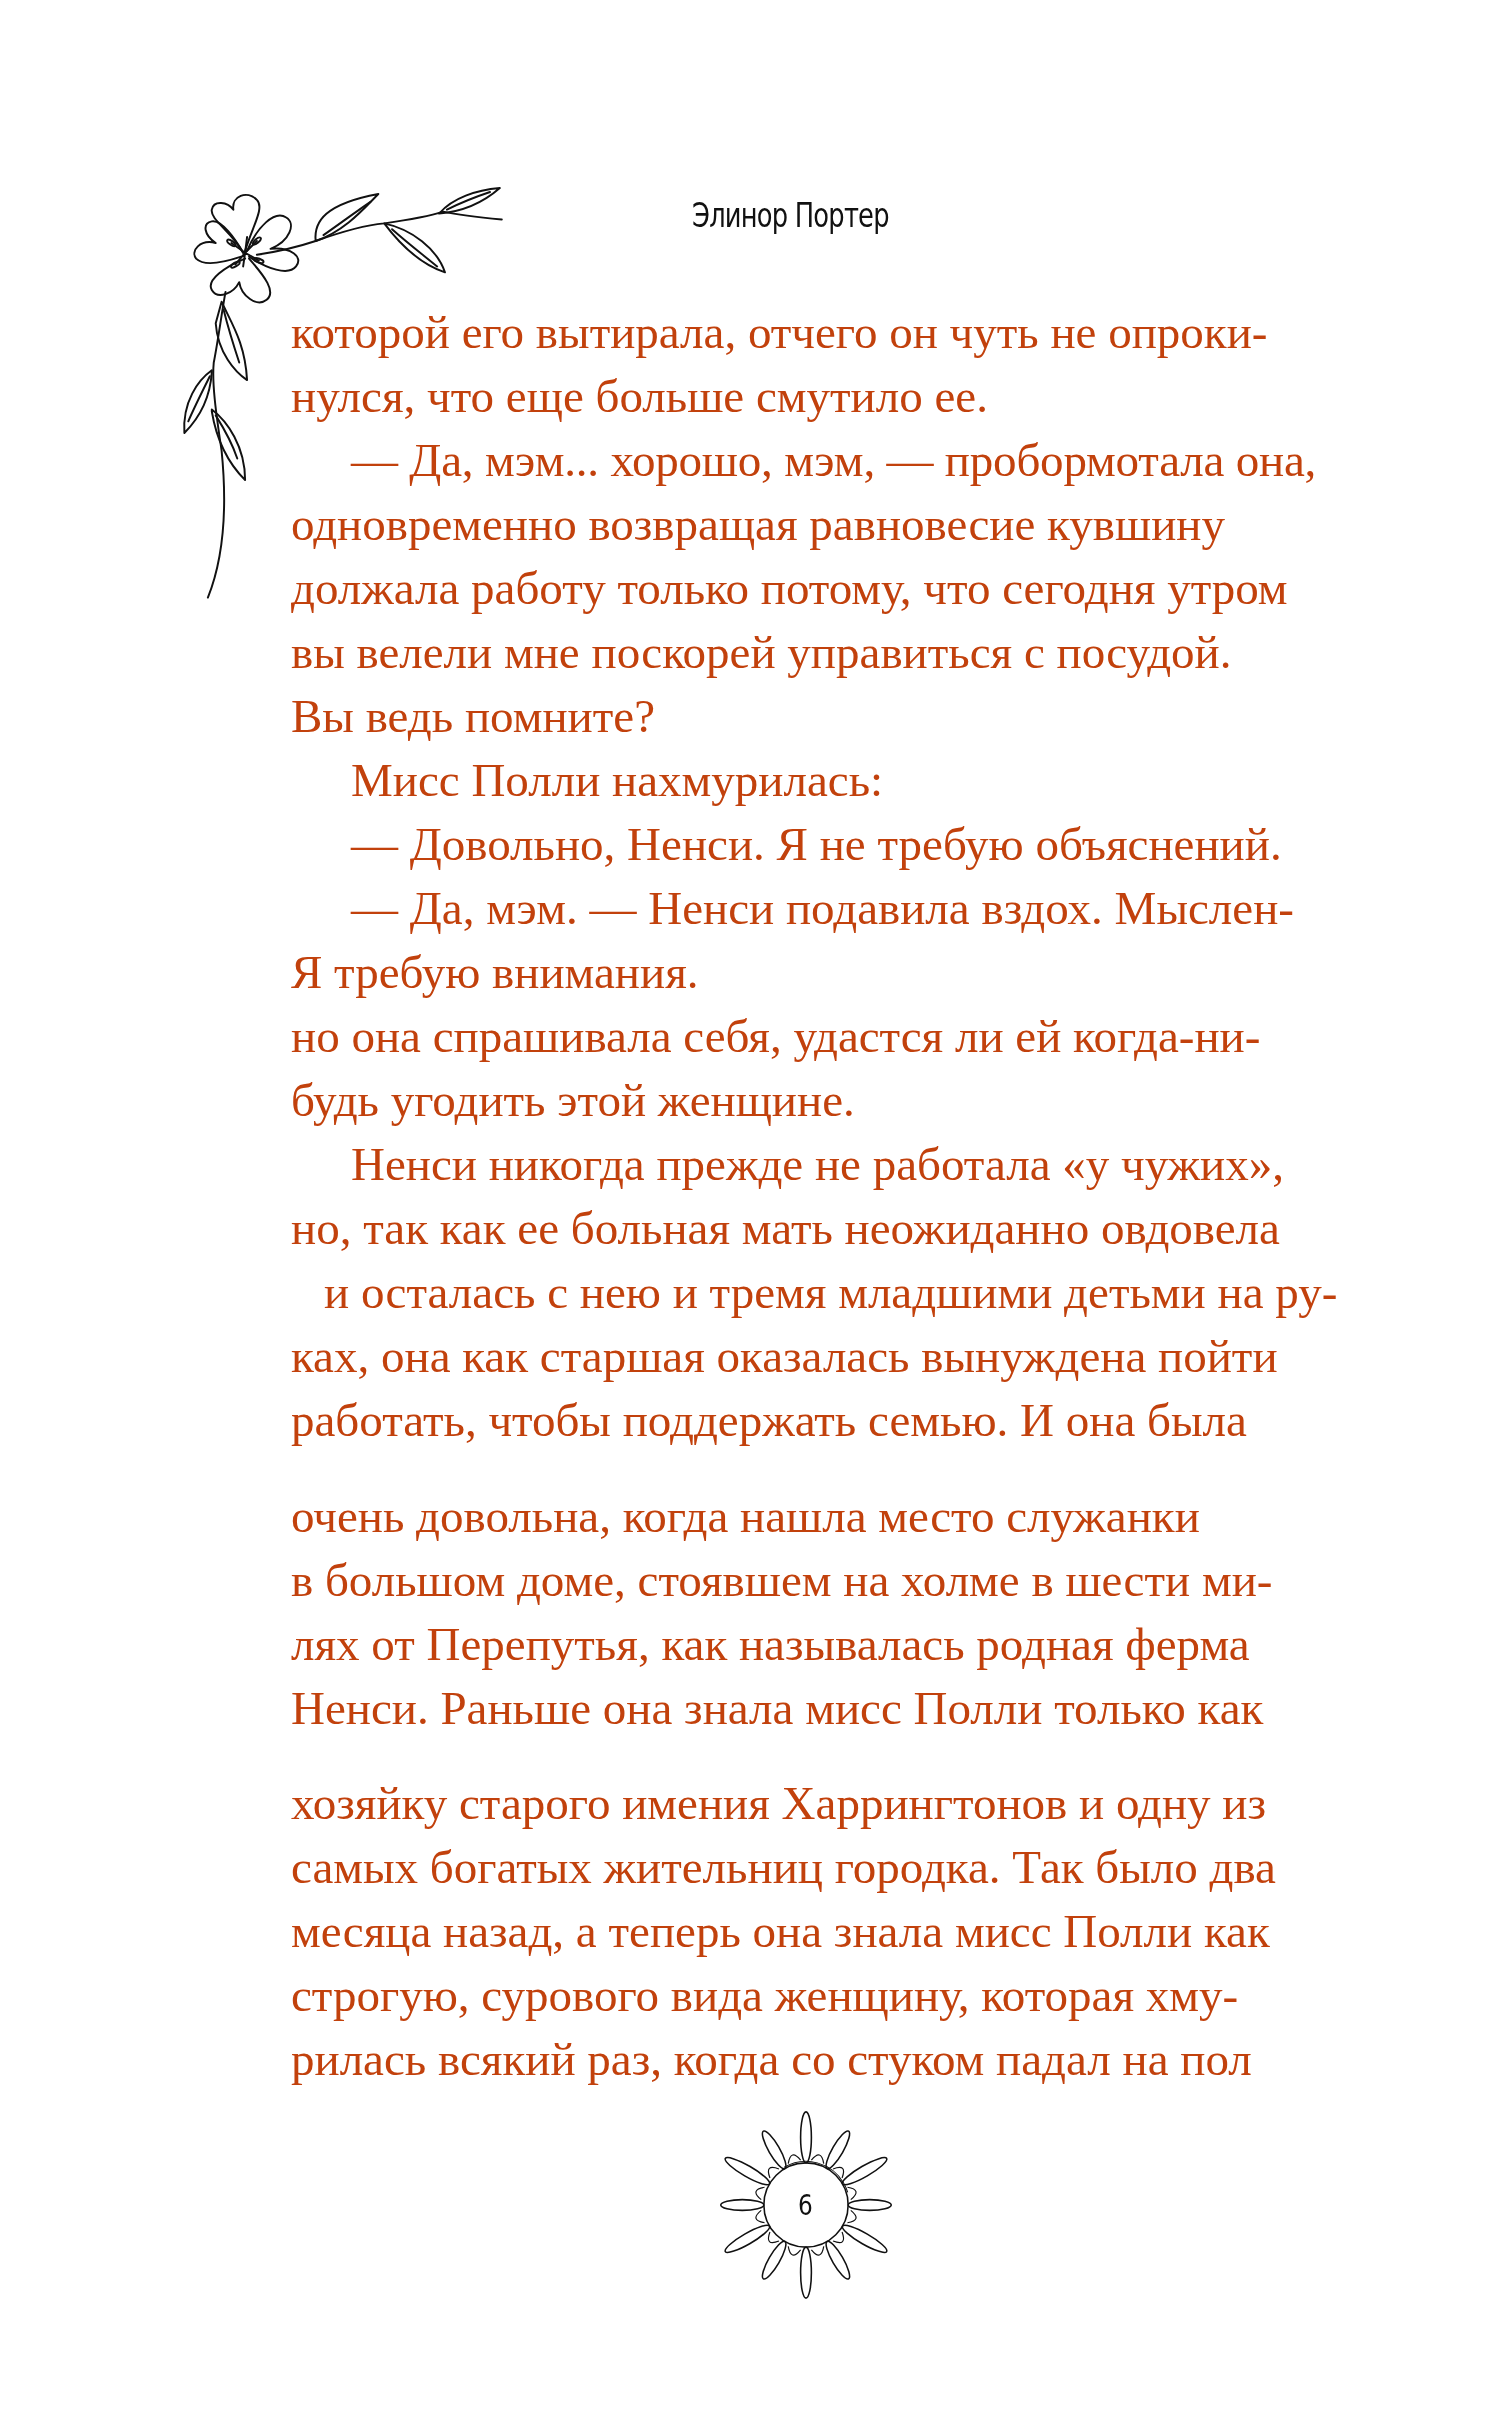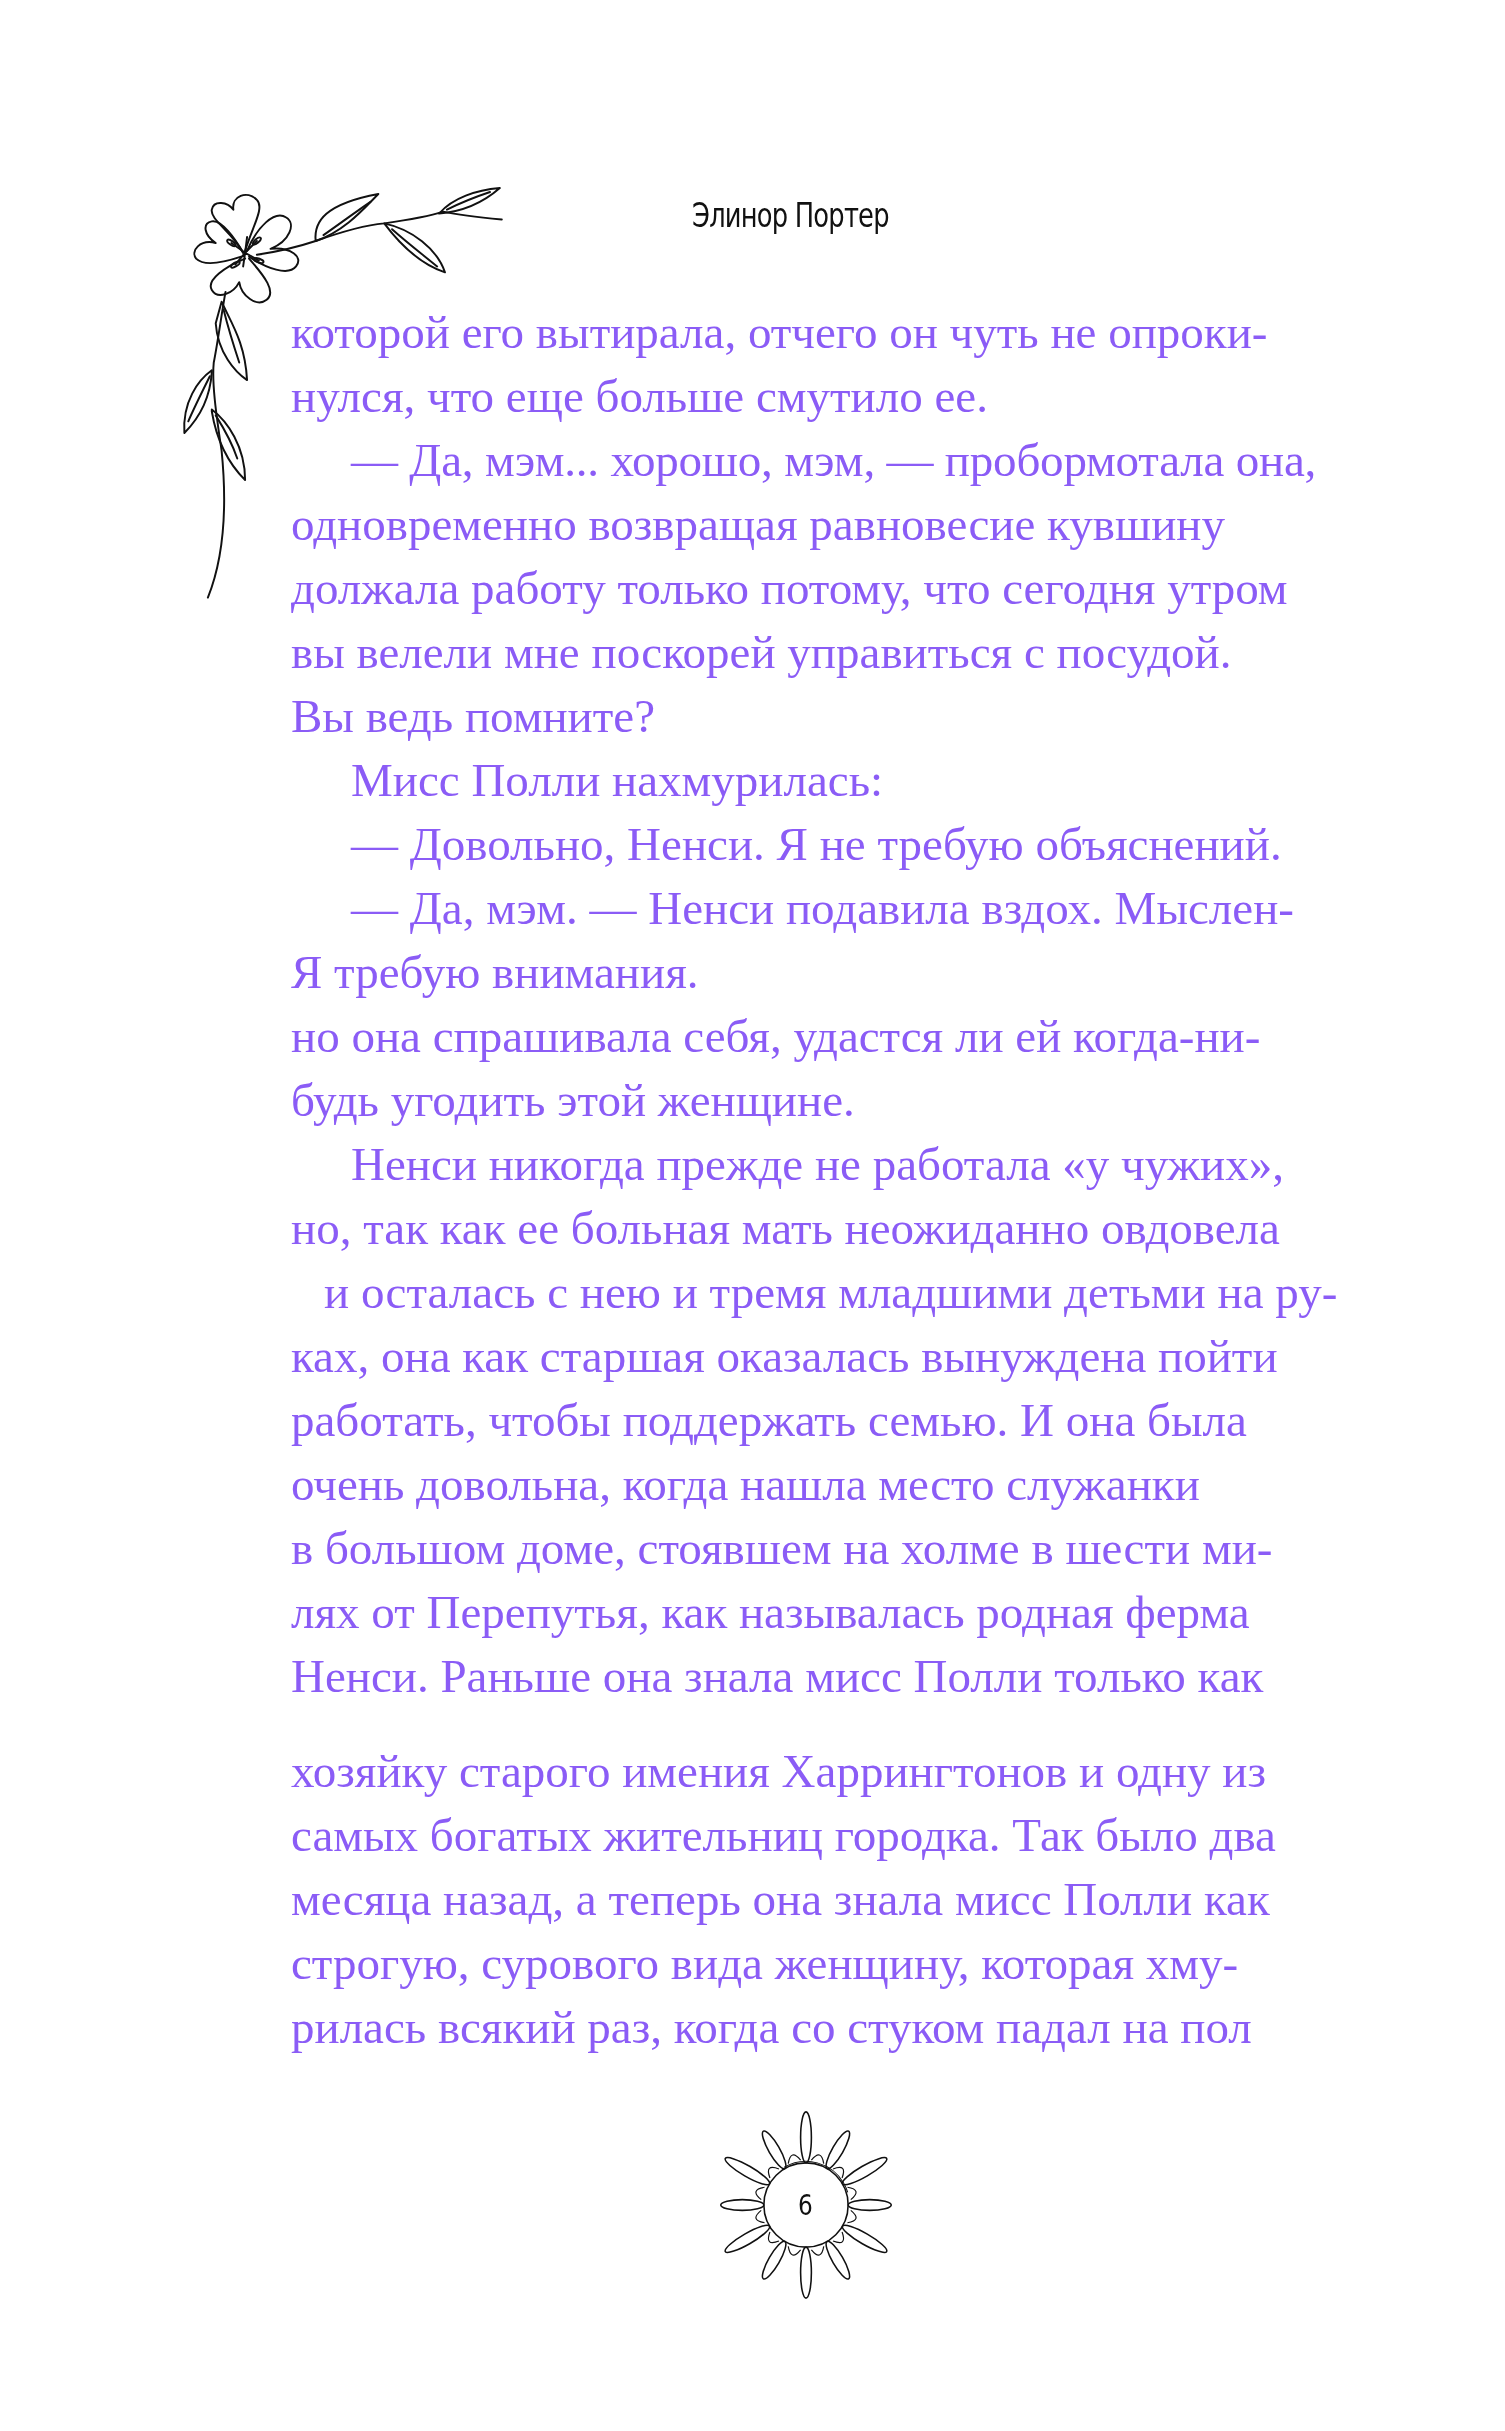--- a/index.html
+++ b/index.html
@@ -8,21 +8,21 @@
   .running-head {
     position: absolute; left: 692px; top: 196px; width: 227px;
     font-family: "DejaVu Sans", sans-serif; font-weight: normal;
     font-size: 33px; letter-spacing: -1px; color: #111;
     transform: scaleX(0.78); transform-origin: left top; white-space: nowrap;
   }
   .ornament { position: absolute; left: 0; top: 0; }
   .text-block { position: absolute; left: 291px; top: 300px; width: 1027px; }
   .line {
     display: block; height: 64px; line-height: 64px;
-    font-family: "Liberation Serif", serif; font-size: 47px; color: #8b5cf6;
+    font-family: "Liberation Serif", serif; font-size: 47px; color: #c2410c;
     text-align: justify; text-align-last: justify; white-space: nowrap;
     overflow: visible;
   }
   .line.last { text-align-last: left; }
   .line.indent { padding-left: 60px; }
   .sun { position: absolute; left: 708px; top: 2107px; width: 196px; height: 196px; }
   .page-number {
     position: absolute; left: 786px; top: 2186px; width: 39px; text-align: center;
     font-family: "DejaVu Sans", sans-serif; font-size: 29px; color: #111;
     transform: scaleX(0.8); line-height: 39px;
@@ -83,21 +83,21 @@
       <div class="line indent" style="word-spacing: 0px; text-align-last: left;">— Довольно, Ненси. Я не требую объяснений.</div>
       <div class="line indent" style="word-spacing: 0px; text-align-last: left;">— Да, мэм. — Ненси подавила вздох. Мыслен-</div>
       <div class="line last">Я требую внимания.</div>
       <div class="line" style="word-spacing: 0px; text-align-last: left;">но она спрашивала себя, удастся ли ей когда-ни-</div>
       <div class="line last">будь угодить этой женщине.</div>
       <div class="line indent" style="word-spacing: 0px; text-align-last: left;">Ненси никогда прежде не работала «у чужих»,</div>
       <div class="line" style="word-spacing: 0px; text-align-last: left;">но, так как ее больная мать неожиданно овдовела</div>
       <div class="line" style="word-spacing: 0px; text-align-last: left; margin-left: 33px;">и осталась с нею и тремя младшими детьми на ру-</div>
       <div class="line" style="word-spacing: 0px; text-align-last: left;">ках, она как старшая оказалась вынуждена пойти</div>
       <div class="line" style="word-spacing: 0px; text-align-last: left;">работать, чтобы поддержать семью. И она была</div>
-      <div class="line" style="word-spacing: 0px; text-align-last: left;">очень довольна, когда нашла место служанки</div>
+      <div class="line" style="word-spacing: 0px; text-align-last: left; margin-top: 32px;">очень довольна, когда нашла место служанки</div>
       <div class="line" style="word-spacing: 0px; text-align-last: left;">в большом доме, стоявшем на холме в шести ми-</div>
       <div class="line" style="word-spacing: 0px; text-align-last: left;">лях от Перепутья, как называлась родная ферма</div>
       <div class="line" style="word-spacing: 0px; text-align-last: left;">Ненси. Раньше она знала мисс Полли только как</div>
       <div class="line" style="word-spacing: 0px; text-align-last: left; margin-top: 31px;">хозяйку старого имения Харрингтонов и одну из</div>
       <div class="line" style="word-spacing: 0px; text-align-last: left;">самых богатых жительниц городка. Так было два</div>
       <div class="line" style="word-spacing: 0px; text-align-last: left;">месяца назад, а теперь она знала мисс Полли как</div>
       <div class="line" style="word-spacing: 0px; text-align-last: left;">строгую, сурового вида женщину, которая хму-</div>
       <div class="line" style="word-spacing: 0px; text-align-last: left;">рилась всякий раз, когда со стуком падал на пол</div>
     </div>
 

